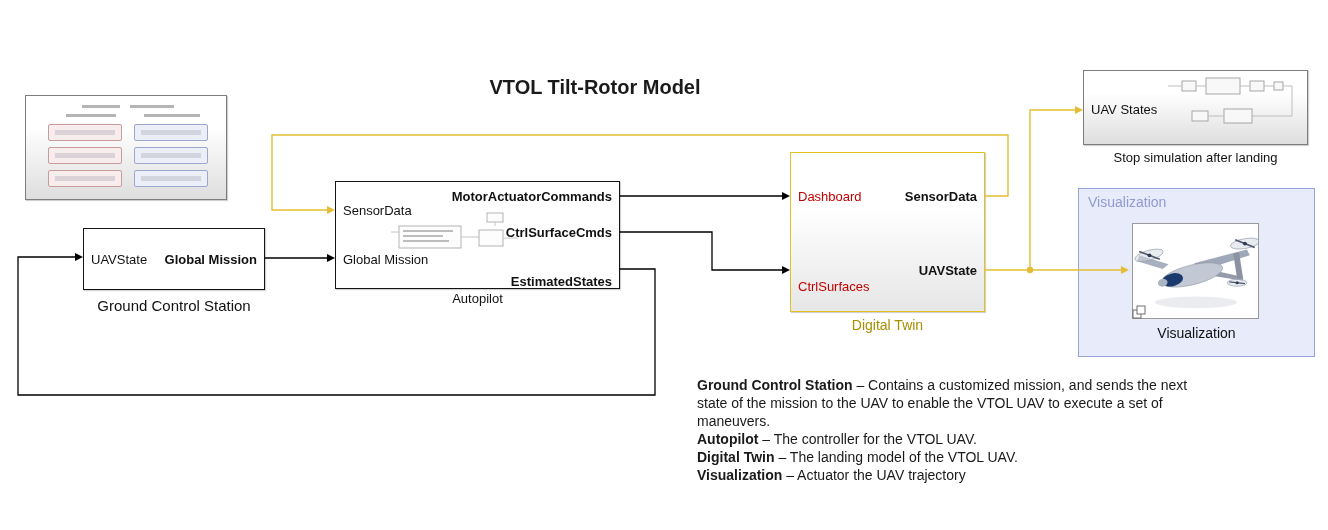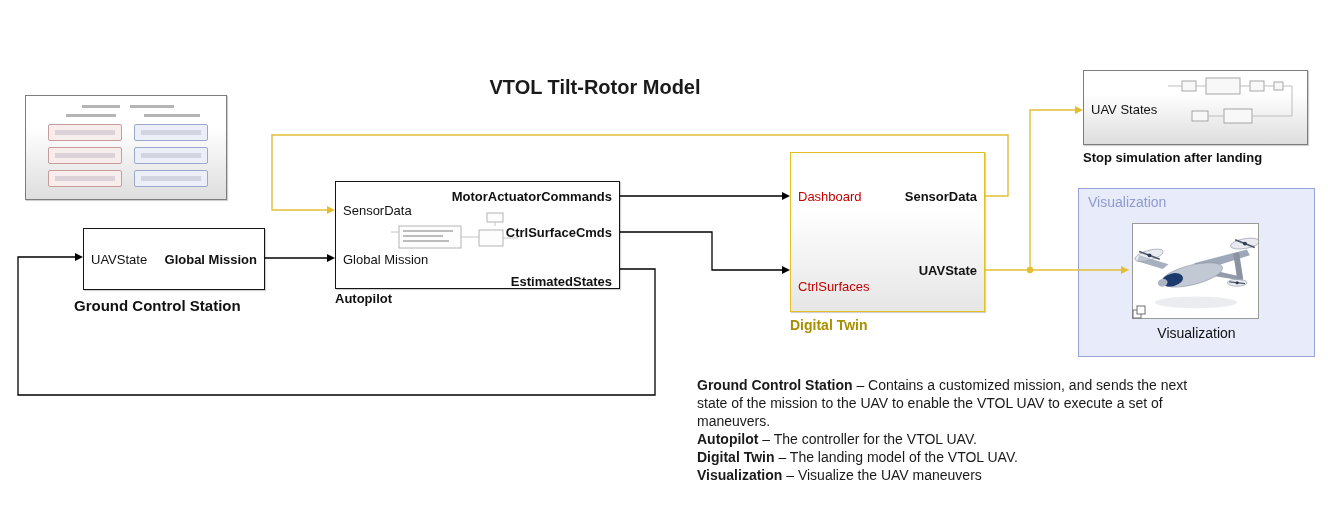--- a/index.html
+++ b/index.html
@@ -7,21 +7,21 @@
   #canvas{position:relative;width:1328px;height:530px;background:#ffffff;overflow:hidden;}
 
   .abs{position:absolute;box-sizing:border-box;}
 
   .model-title{font-size:20px;font-weight:bold;text-align:center;}
 
   .block{position:absolute;box-sizing:border-box;background:linear-gradient(#ffffff 30%,#dedede);border:1px solid #7d7d7d;box-shadow:1px 1px 1px rgba(0,0,0,0.18);}
   .block.plain{background:#ffffff;border:1px solid #141414;}
   .block.yellow{border:1.5px solid #e3c11e;background:linear-gradient(#ffffff 35%,#e6e6e6);}
 
-  .block-label{position:absolute;font-size:13px;color:#111;font-weight:bold;}
+  .block-label{position:absolute;text-align:center;font-size:13px;color:#111;}
   .block-label.big{font-size:15px;}
   .block-label.dt{font-size:14px;color:#a88f00;}
 
   .port-label{position:absolute;font-size:13px;white-space:nowrap;color:#111;line-height:14px;}
   .port-label.left{left:7px;}
   .port-label.right{right:7px;text-align:right;font-weight:bold;}
   .port-label.red{color:#c40000;}
   .gcs-port{font-size:13px;}
 
   .viz-area{position:absolute;box-sizing:border-box;background:#e7ebfa;border:1.5px solid #98a3da;}
@@ -169,21 +169,21 @@
   </div>
 
   <div class="desc" style="left:697px;top:376px;">
     <span style="font-weight:bold;">Ground Control Station</span>
     <span>– Contains a customized mission, and sends the next state of the mission to the UAV to enable the VTOL UAV to execute a set of maneuvers.</span><br>
     <span style="font-weight:bold;">Autopilot</span>
     <span>– The controller for the VTOL UAV.</span><br>
     <span style="font-weight:bold;">Digital Twin</span>
     <span>–  The landing model of the VTOL UAV.</span><br>
     <span style="font-weight:bold;">Visualization</span>
-    <span>– Visualize the UAV maneuvers</span>
+    <span>– Actuator the UAV trajectory</span>
   </div>
 
   <svg id="wires" width="1328" height="530">
     <g stroke="#000000" stroke-width="1.3" fill="none">
       <polyline points="265,258 330,258"></polyline>
       <polyline points="620,196 786,196"></polyline>
       <polyline points="620,232 712,232 712,270 786,270"></polyline>
       <polyline points="620,269 655,269 655,395 18,395 18,257 79,257"></polyline>
     </g>
     <g fill="#000000" stroke="none">

